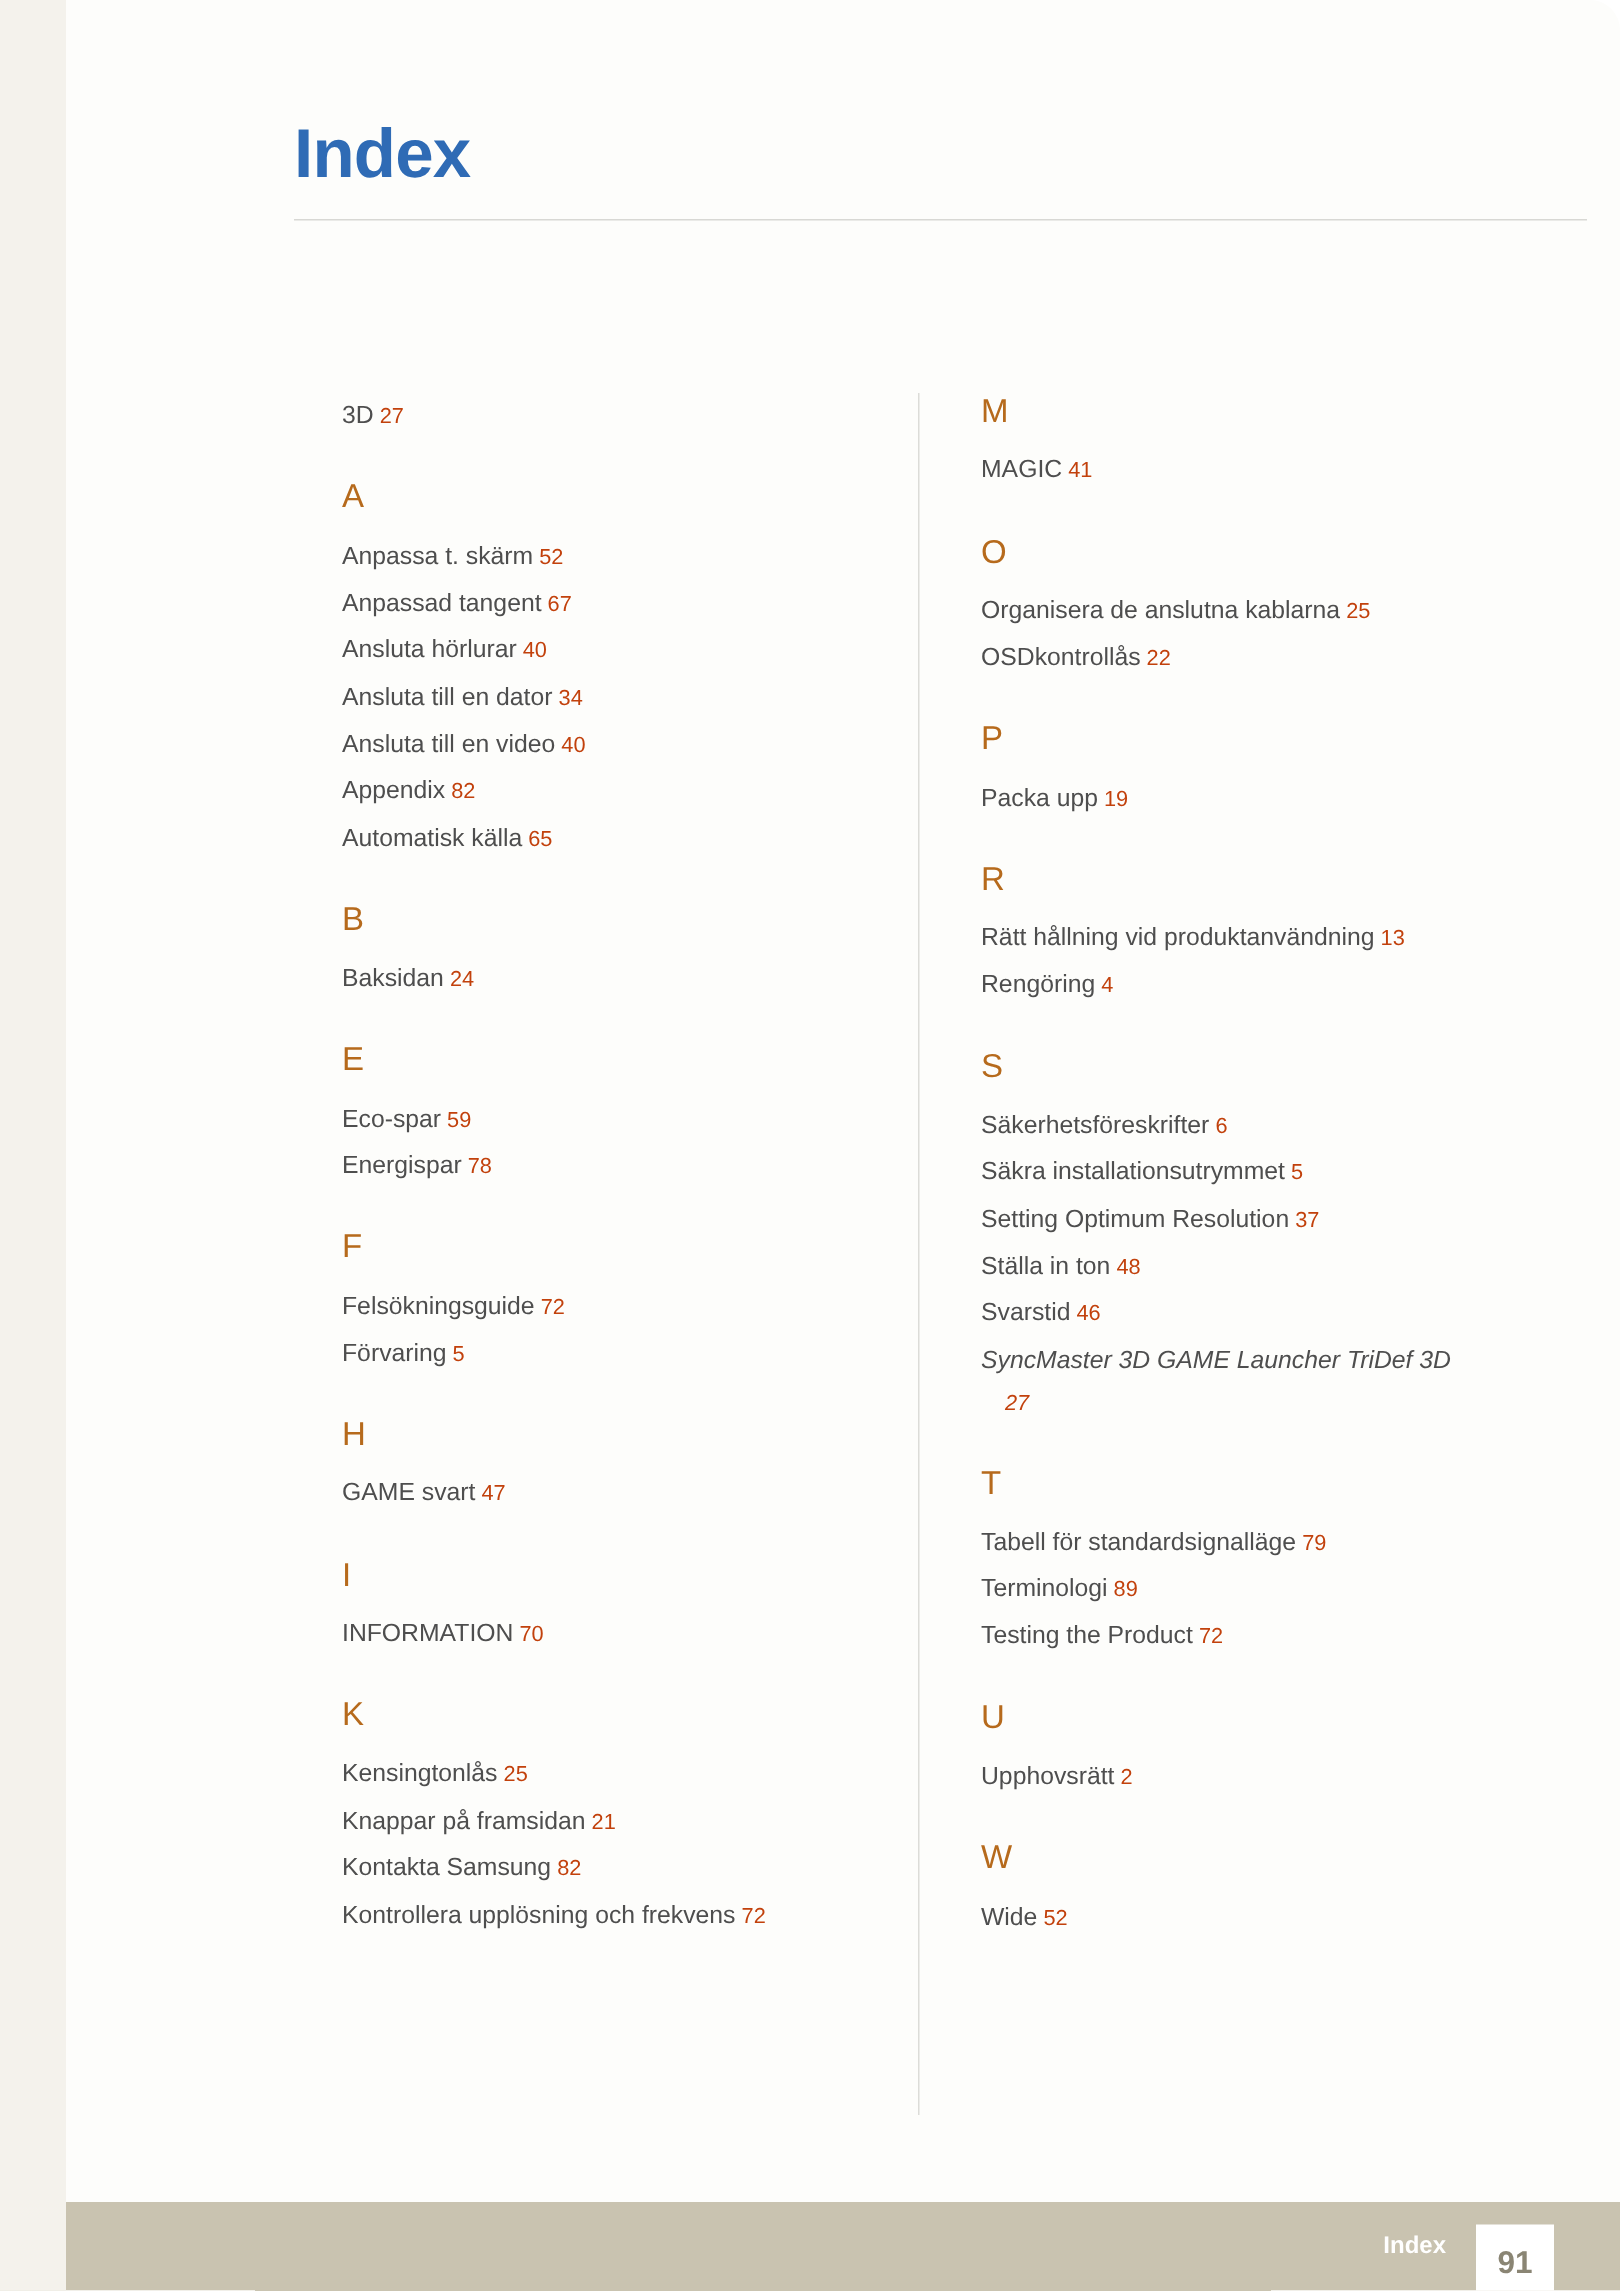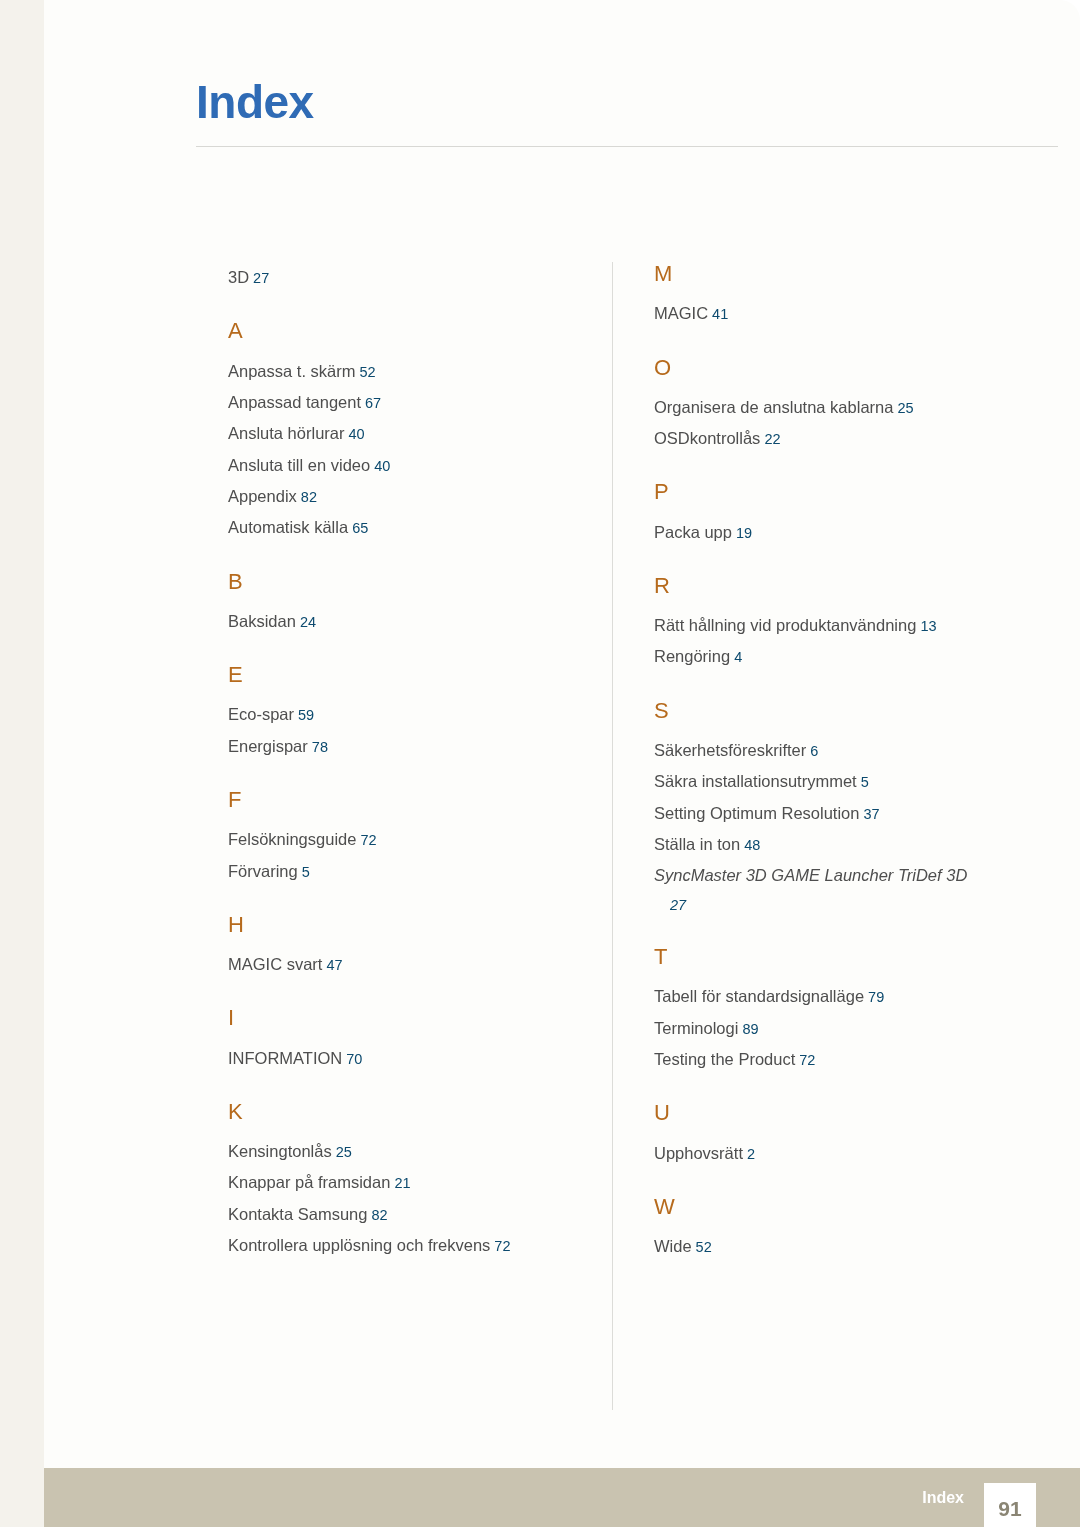--- a/index.html
+++ b/index.html
@@ -80,21 +80,21 @@
   .section {
     margin-bottom: 26px;
   }
   .entry {
     font-size: 16.5px;
     color: #4e4e4e;
     line-height: 1.9;
     white-space: nowrap;
   }
   .entry .pg {
-    color: #0c4a6e;
+    color: #c2410c;
     font-size: 14.5px;
   }
   .entry.wrap {
     white-space: normal;
     font-style: italic;
   }
   .entry .cont {
     display: block;
     padding-left: 16px;
   }
@@ -151,41 +151,42 @@
 
   <div class="col col-left" id="col-0">
       <div class="section">
         <div class="entry"><span>3D</span><span class="pg"> 27</span></div>
       </div>
       <div class="section">
         <div class="section-head">A</div>
         <div class="entry"><span>Anpassa t. skärm</span><span class="pg"> 52</span></div>
         <div class="entry"><span>Anpassad tangent</span><span class="pg"> 67</span></div>
         <div class="entry"><span>Ansluta hörlurar</span><span class="pg"> 40</span></div>
+        <div class="entry"><span>Ansluta till en dator</span><span class="pg"> 34</span></div>
         <div class="entry"><span>Ansluta till en video</span><span class="pg"> 40</span></div>
         <div class="entry"><span>Appendix</span><span class="pg"> 82</span></div>
         <div class="entry"><span>Automatisk källa</span><span class="pg"> 65</span></div>
       </div>
       <div class="section">
         <div class="section-head">B</div>
         <div class="entry"><span>Baksidan</span><span class="pg"> 24</span></div>
       </div>
       <div class="section">
         <div class="section-head">E</div>
         <div class="entry"><span>Eco-spar</span><span class="pg"> 59</span></div>
         <div class="entry"><span>Energispar</span><span class="pg"> 78</span></div>
       </div>
       <div class="section">
         <div class="section-head">F</div>
         <div class="entry"><span>Felsökningsguide</span><span class="pg"> 72</span></div>
         <div class="entry"><span>Förvaring</span><span class="pg"> 5</span></div>
       </div>
       <div class="section">
         <div class="section-head">H</div>
-        <div class="entry"><span>MAGIC svart</span><span class="pg"> 47</span></div>
+        <div class="entry"><span>GAME svart</span><span class="pg"> 47</span></div>
       </div>
       <div class="section">
         <div class="section-head">I</div>
         <div class="entry"><span>INFORMATION</span><span class="pg"> 70</span></div>
       </div>
       <div class="section">
         <div class="section-head">K</div>
         <div class="entry"><span>Kensingtonlås</span><span class="pg"> 25</span></div>
         <div class="entry"><span>Knappar på framsidan</span><span class="pg"> 21</span></div>
         <div class="entry"><span>Kontakta Samsung</span><span class="pg"> 82</span></div>
@@ -210,20 +211,21 @@
         <div class="section-head">R</div>
         <div class="entry"><span>Rätt hållning vid produktanvändning</span><span class="pg"> 13</span></div>
         <div class="entry"><span>Rengöring</span><span class="pg"> 4</span></div>
       </div>
       <div class="section">
         <div class="section-head">S</div>
         <div class="entry"><span>Säkerhetsföreskrifter</span><span class="pg"> 6</span></div>
         <div class="entry"><span>Säkra installationsutrymmet</span><span class="pg"> 5</span></div>
         <div class="entry"><span>Setting Optimum Resolution</span><span class="pg"> 37</span></div>
         <div class="entry"><span>Ställa in ton</span><span class="pg"> 48</span></div>
+        <div class="entry"><span>Svarstid</span><span class="pg"> 46</span></div>
         <div class="entry wrap"><span>SyncMaster 3D GAME Launcher TriDef 3D</span><span class="pg cont">27</span></div>
       </div>
       <div class="section">
         <div class="section-head">T</div>
         <div class="entry"><span>Tabell för standardsignalläge</span><span class="pg"> 79</span></div>
         <div class="entry"><span>Terminologi</span><span class="pg"> 89</span></div>
         <div class="entry"><span>Testing the Product</span><span class="pg"> 72</span></div>
       </div>
       <div class="section">
         <div class="section-head">U</div>

